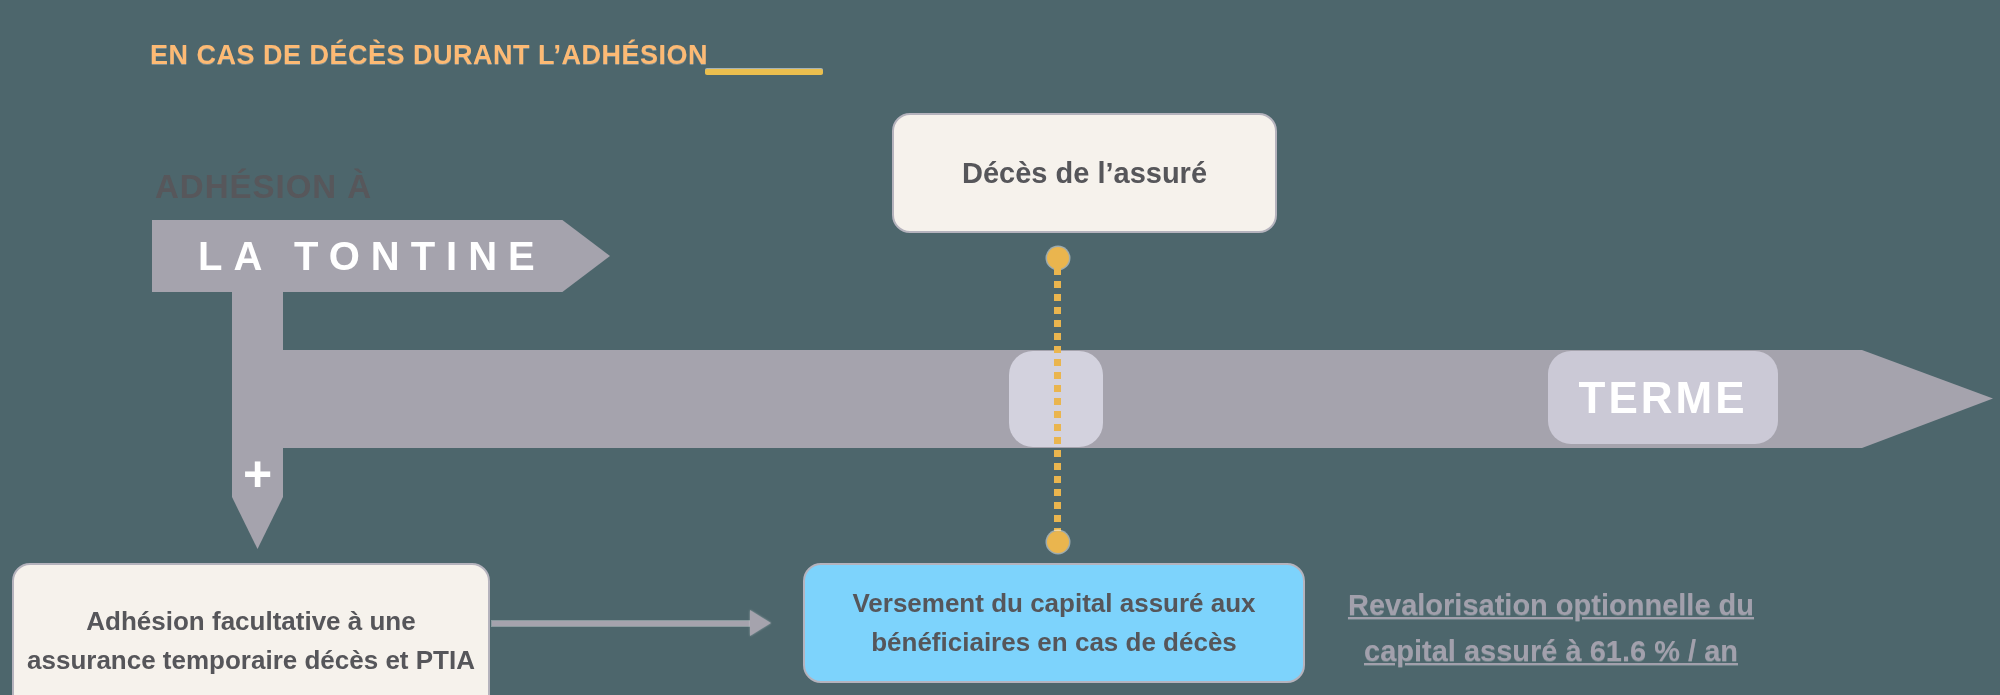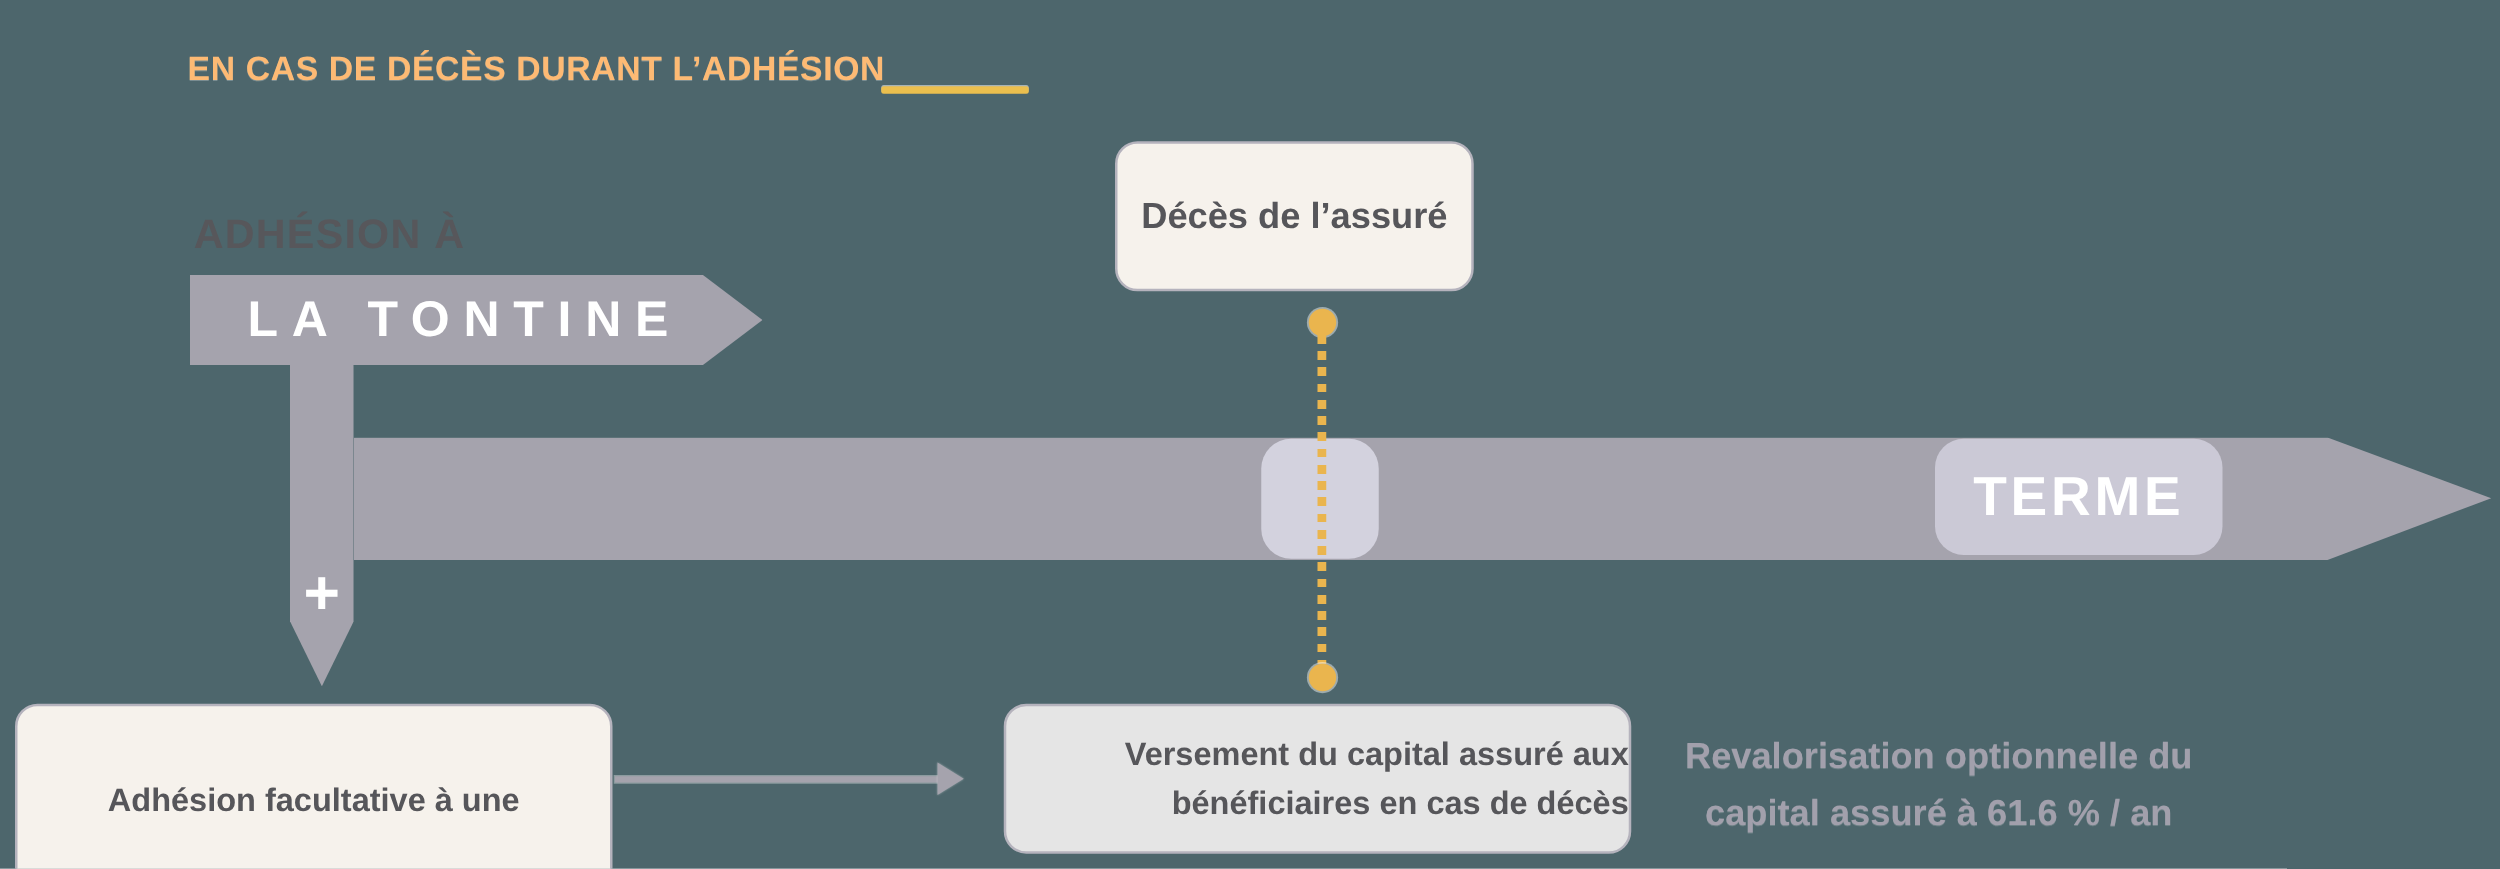--- a/index.html
+++ b/index.html
@@ -124,21 +124,21 @@
     border: 2.5px solid #b5b3bd;
     border-radius: 18px;
     display: flex; flex-direction: column;
     align-items: center; justify-content: center;
     text-align: center;
     color: #56565a;
     font-weight: bold;
   }
   .card-deces {
     left: 892px; top: 113px;
-    width: 287px; height: 120px;
+    width: 385px; height: 120px;
     font-size: 29px;
   }
   .card-adhesion {
     left: 12px; top: 563px;
     width: 478px; height: 155px;
     font-size: 26px;
     line-height: 1.5;
   }
   .card-versement {
     left: 803px; top: 563px;
@@ -204,28 +204,29 @@
   <div class="abs dot dot-top" style="background-color: rgb(234, 181, 78);"></div>
   <div class="abs dotted-line"></div>
   <div class="abs dot dot-bottom" style="background-color: rgb(234, 181, 78);"></div>
 
   <div class="abs card card-deces" style="background-color: rgb(246, 242, 236); border-color: rgb(181, 179, 189); color: rgb(86, 86, 90);">
     <div class="line">Décès de l’assuré</div>
   </div>
 
   <div class="abs card card-adhesion" style="background-color: rgb(246, 242, 236); border-color: rgb(181, 179, 189); color: rgb(86, 86, 90);">
     <div class="line">Adhésion facultative à une</div>
+    <div class="line">assurance temporaire décès et PTIA</div>
   </div>
 
   <div class="abs connector-line" style="background-color: rgb(165, 163, 173);"></div>
   <div class="abs connector-head"></div>
 
-  <div class="abs card card-versement" style="background-color: #e5e5e5; border-color: rgb(181, 179, 189); color: rgb(86, 86, 90); align-items: flex-end;">
+  <div class="abs card card-versement" style="background-color: #7dd3fc; border-color: rgb(181, 179, 189); color: rgb(86, 86, 90);">
     <div class="line">Versement du capital assuré aux</div>
     <div class="line">bénéficiaires en cas de décès</div>
   </div>
 
-  <div class="abs reval" style="color: rgb(162, 160, 172);">
+  <div class="abs reval" style="color: rgb(162, 160, 172); text-decoration: underline;">
     <div class="line">Revalorisation optionnelle du</div>
     <div class="line">capital assuré à 61.6 % / an</div>
   </div>
 
 </div>
 
 </body></html>

